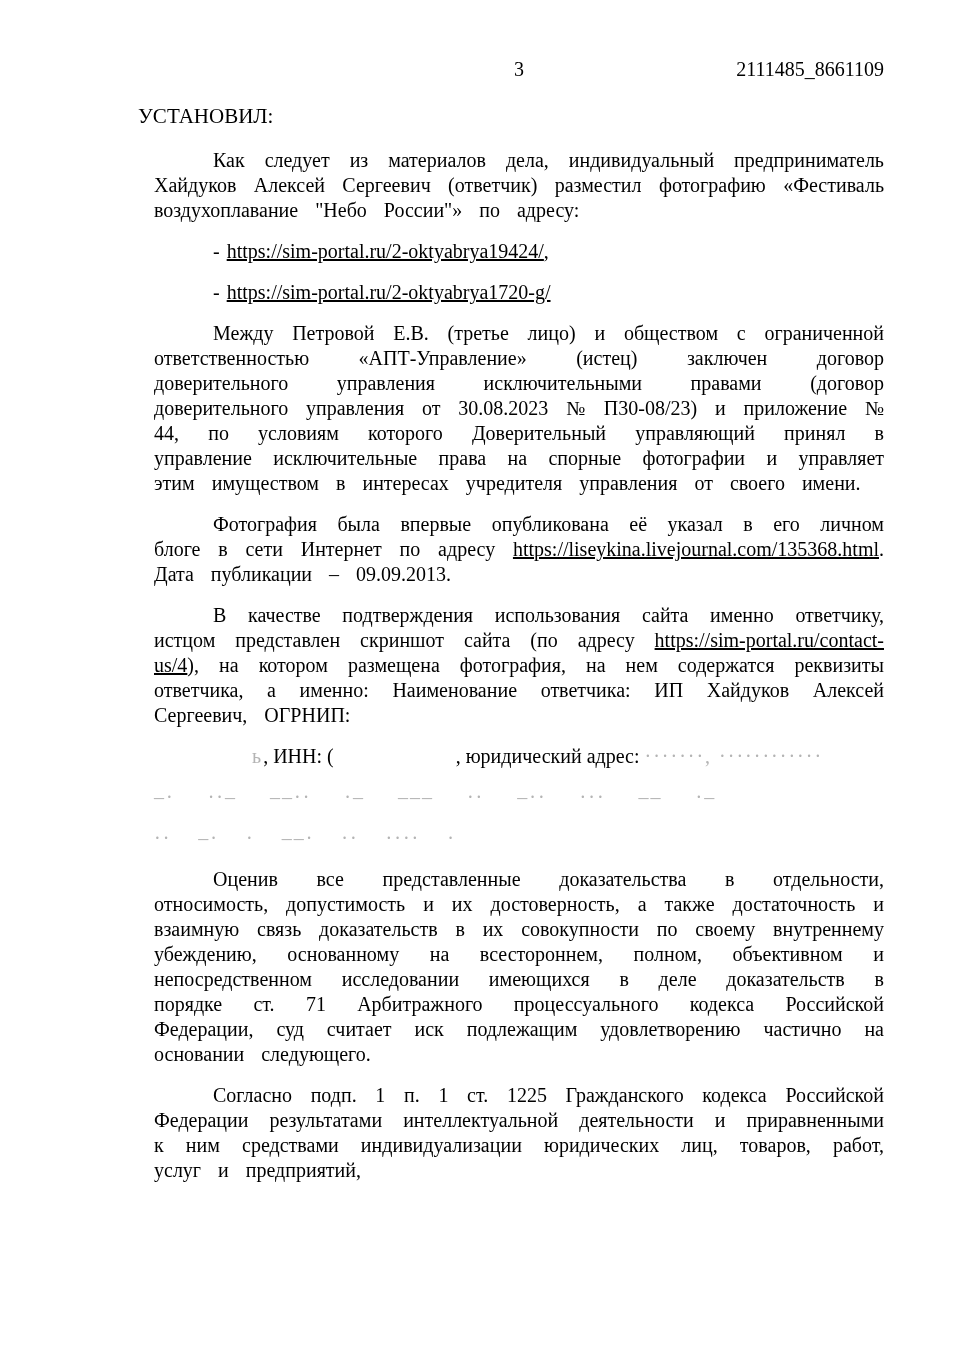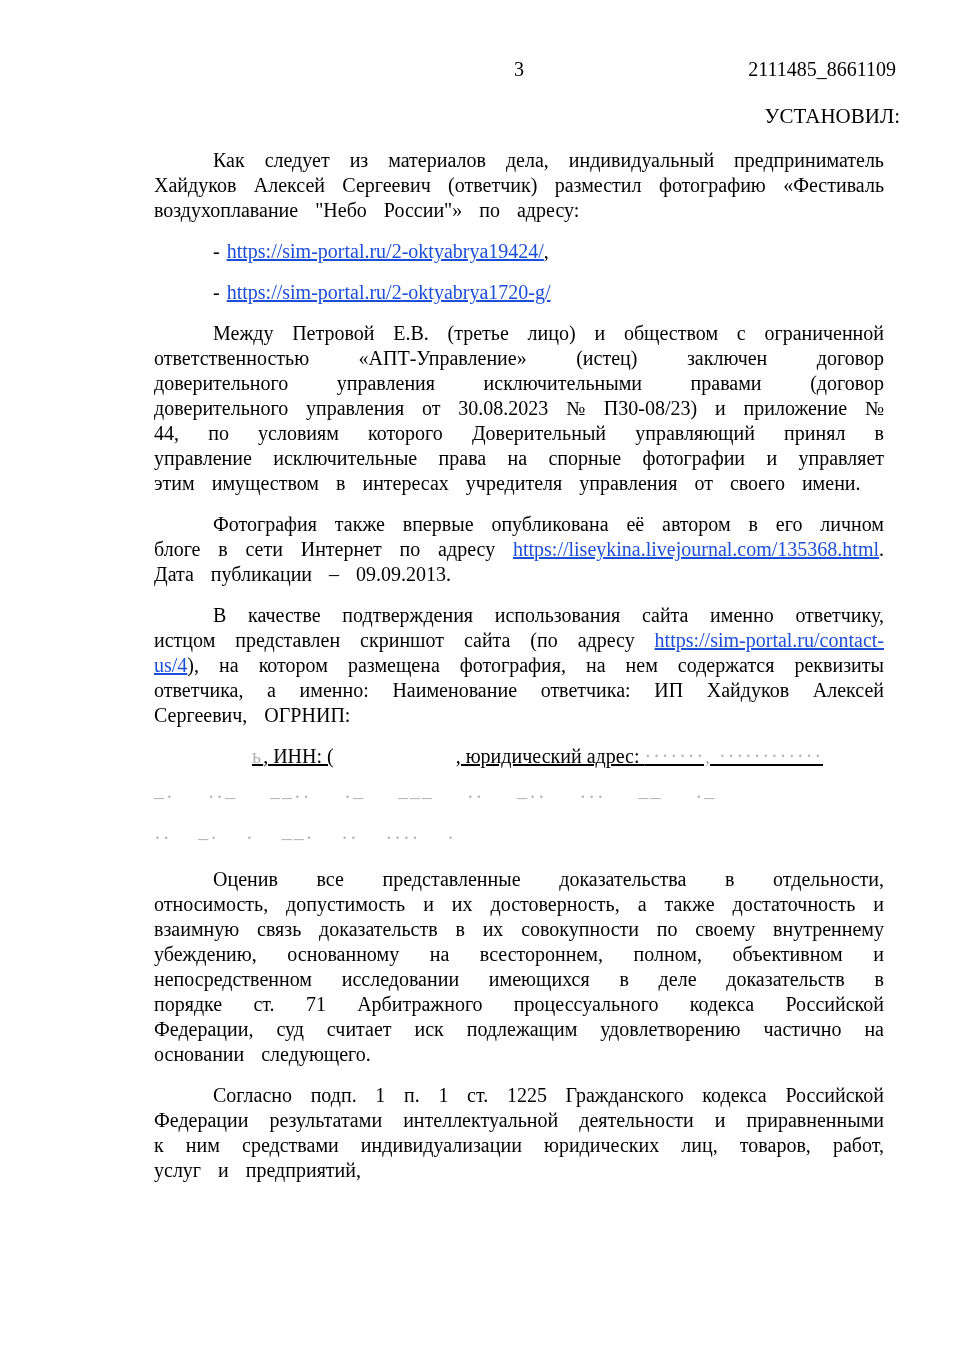--- a/index.html
+++ b/index.html
@@ -9,39 +9,39 @@
     color: #000000;
   }
   .page { padding: 57px 67px 0 138px; }
   .hdr {
     position: relative;
     height: 25px;
     font-size: 20px;
     line-height: 25px;
   }
   .hdr .pnum { display: block; text-align: center; }
-  .hdr .docid { position: absolute; right: 4px; top: 0; }
+  .hdr .docid { position: absolute; right: 16px; top: 0; }
   .title {
-    text-align: right;
+    text-align: left;
     font-size: 21px;
     line-height: 25px;
     margin: 22px 0 19px 0;
     font-weight: normal;
   }
   .doc p { margin: 16px; font-size: 20px; line-height: 25px; }
   p.body {
     text-align: justify;
     text-indent: 59px;
     word-spacing: 12px;
   }
   p.link-line { text-indent: 59px; word-spacing: 2px; }
-  p.cont-line { text-indent: 0; white-space: nowrap; text-decoration: underline; }
+  p.cont-line { text-indent: 0; white-space: nowrap; }
   p.faint-line { color: #b4b4b4; word-spacing: 26px; letter-spacing: 1px; }
   p.faint-line-short { color: #bcbcbc; word-spacing: 20px; letter-spacing: 1px; }
-  a.lnk { color: #1d4ed8; text-decoration: underline; cursor: pointer; }
+  a.lnk { color: #000000; text-decoration: underline; cursor: pointer; }
   .faint { color: #b4b4b4; letter-spacing: 2px; }
   .gap { display: inline-block; height: 1px; }
   .gap-a { width: 98px; }
   .gap-b { width: 122px; }
 </style>
 </head>
 <body>
 
 <div class="page">
 
@@ -50,21 +50,21 @@
     <span class="docid">2111485_8661109</span>
   </div>
 
   <h1 class="title">УСТАНОВИЛ:</h1>
 
   <div class="doc">
       <p class="body"><span>Как следует из материалов дела, индивидуальный предприниматель Хайдуков Алексей Сергеевич (ответчик) разместил фотографию «Фестиваль воздухоплавание "Небо России"» по адресу:</span></p>
       <p class="link-line"><span>- </span><a class="lnk" href="#">https://sim-portal.ru/2-oktyabrya19424/</a><span>,</span></p>
       <p class="link-line"><span>- </span><a class="lnk" href="#">https://sim-portal.ru/2-oktyabrya1720-g/</a></p>
       <p class="body"><span>Между Петровой Е.В. (третье лицо) и обществом с ограниченной ответственностью «АПТ-Управление» (истец) заключен договор доверительного управления исключительными правами (договор доверительного управления от 30.08.2023 № П30-08/23) и приложение № 44, по условиям которого Доверительный управляющий принял в управление исключительные права на спорные фотографии и управляет этим имуществом в интересах учредителя управления от своего имени.</span></p>
-      <p class="body"><span>Фотография также впервые опубликована её автором в его личном блоге в сети Интернет по адресу </span><a class="lnk" href="#">https://liseykina.livejournal.com/135368.html</a><span>. Дата публикации – 09.09.2013.</span></p>
+      <p class="body"><span>Фотография была впервые опубликована её указал в его личном блоге в сети Интернет по адресу </span><a class="lnk" href="#">https://liseykina.livejournal.com/135368.html</a><span>. Дата публикации – 09.09.2013.</span></p>
       <p class="body"><span>В качестве подтверждения использования сайта именно ответчику, истцом представлен скриншот сайта (по адресу </span><a class="lnk" href="#">https://sim-portal.ru/contact-us/4</a><span>), на котором размещена фотография, на нем содержатся реквизиты ответчика, а именно: Наименование ответчика: ИП Хайдуков Алексей Сергеевич, ОГРНИП:</span></p>
       <p class="cont-line"><span class="gap gap-a"></span><span class="faint">ь</span><span>, ИНН: (</span><span class="gap gap-b"></span><span>, юридический адрес: </span><span class="faint">·······, ············</span></p>
       <p class="faint-line"><span class="faint">–· ··– ––·· ·– ––– ·· –·· ··· –– ·–</span></p>
       <p class="faint-line-short"><span class="faint">·· –· · ––· ·· ···· ·</span></p>
       <p class="body"><span>Оценив все представленные доказательства в отдельности, относимость, допустимость и их достоверность, а также достаточность и взаимную связь доказательств в их совокупности по своему внутреннему убеждению, основанному на всестороннем, полном, объективном и непосредственном исследовании имеющихся в деле доказательств в порядке ст. 71 Арбитражного процессуального кодекса Российской Федерации, суд считает иск подлежащим удовлетворению частично на основании следующего.</span></p>
       <p class="body"><span>Согласно подп. 1 п. 1 ст. 1225 Гражданского кодекса Российской Федерации результатами интеллектуальной деятельности и приравненными к ним средствами индивидуализации юридических лиц, товаров, работ, услуг и предприятий,</span></p>
     </div>
 
 </div>
 

